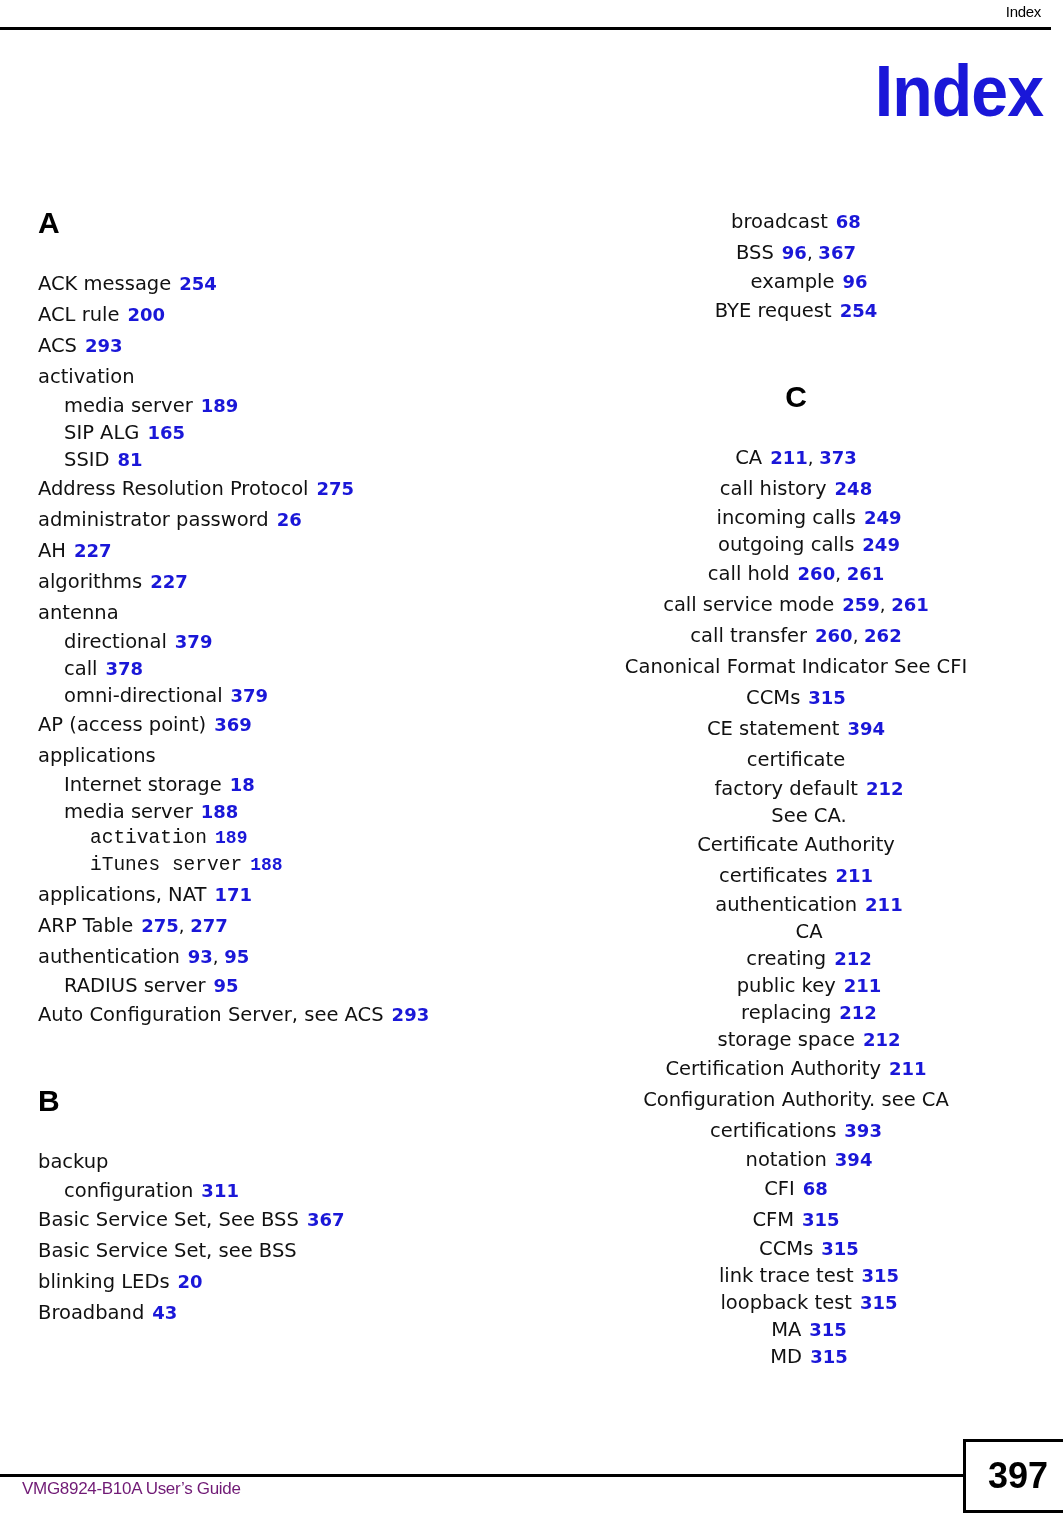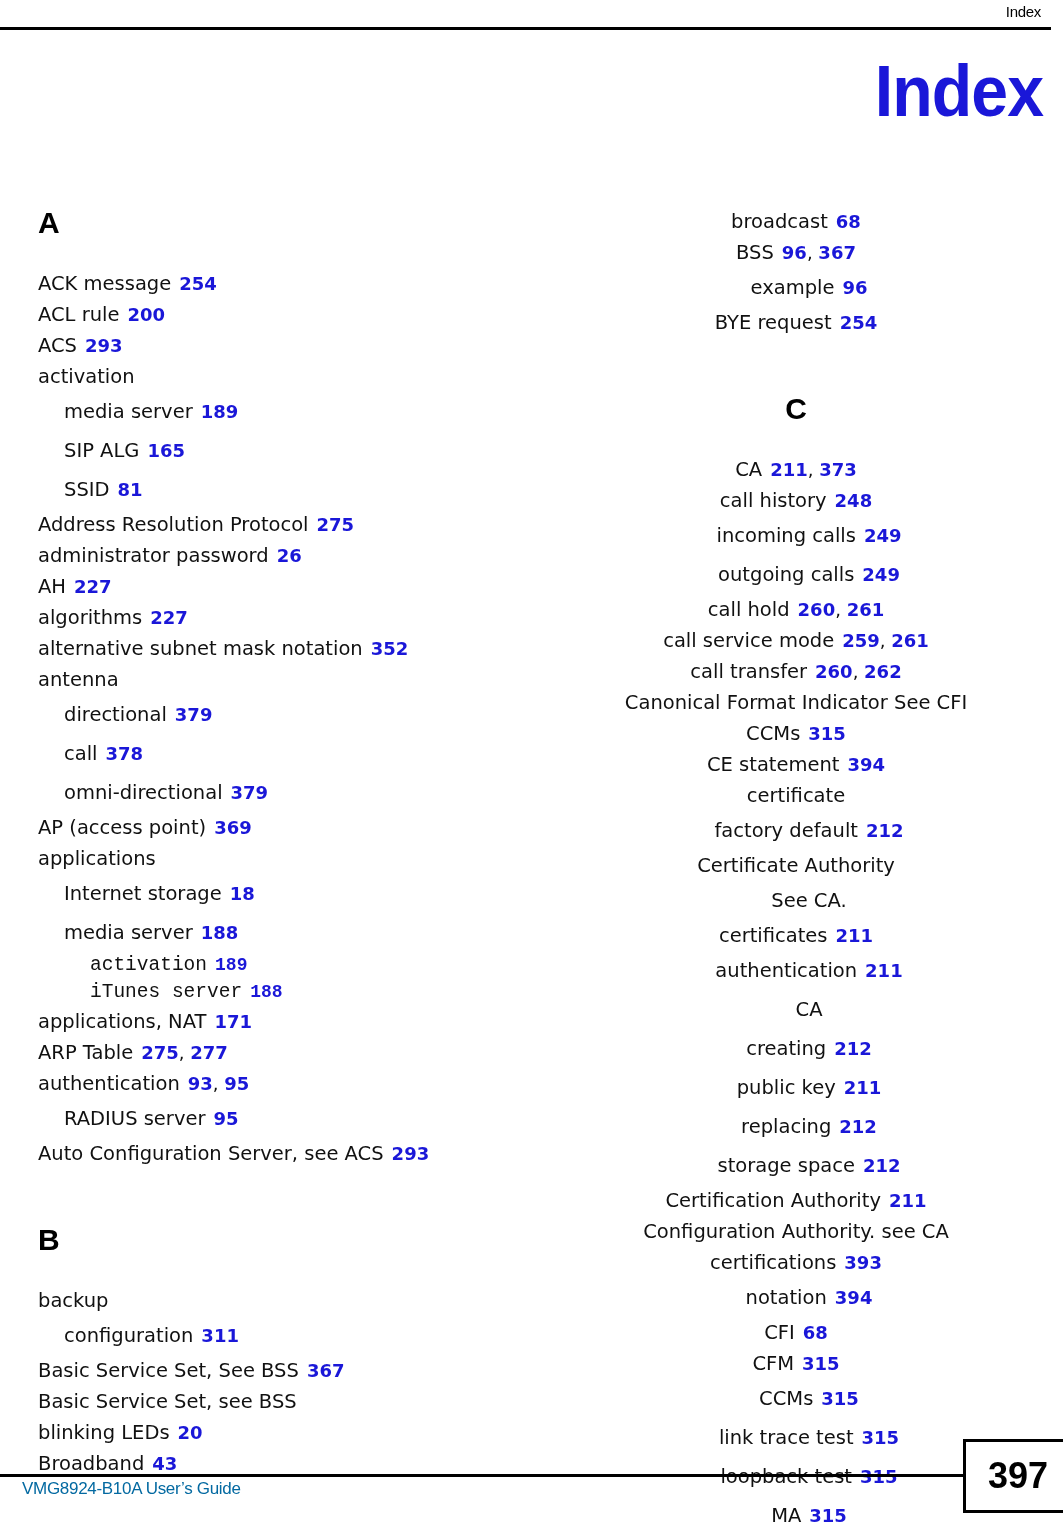--- a/index.html
+++ b/index.html
@@ -90,21 +90,21 @@
   
   .group-letter.spacer-top { margin-top: 0; }
 
   .entry {
     font-size: 19.5px;
     line-height: 31px;
     white-space: nowrap;
     color: #111111;
   }
   .entry.lvl1 { padding-left: 0px;  line-height: 31px; }
-  .entry.lvl2 { padding-left: 26px; line-height: 39px; }
+  .entry.lvl2 { padding-left: 26px; line-height: 27px; }
   .entry.lvl3 { padding-left: 52px; line-height: 27px; font-family: Liberation Mono, monospace; }
 
   .entry .term { color: #111111; }
   .entry .pages { margin-left: 8px; }
   .entry .pg {
     color: #1A17D8;
     font-weight: bold;
     font-size: 18px;
   }
   .entry .sep {
@@ -130,21 +130,21 @@
     background: #000;
   }
   #page-footer .ftr-text {
     position: absolute;
     left: 22px;
     top: 40px;
     font-family: "Liberation Sans", sans-serif;
     font-size: 17px;
     line-height: 22px;
     letter-spacing: -0.3px;
-    color: #0369a1;
+    color: #701a75;
   }
   #page-footer .pagenum-box {
     position: absolute;
     left: 963px;
     top: 1px;
     width: 110px;
     height: 74px;
     border: 3px solid #000;
     box-sizing: border-box;
     background: #fff;
@@ -182,21 +182,20 @@
         <div class="entry lvl1"><span class="term">ACL rule</span><span class="pages"><span class="pg">200</span></span></div>
         <div class="entry lvl1"><span class="term">ACS</span><span class="pages"><span class="pg">293</span></span></div>
         <div class="entry lvl1"><span class="term">activation</span></div>
         <div class="entry lvl2"><span class="term">media server</span><span class="pages"><span class="pg">189</span></span></div>
         <div class="entry lvl2"><span class="term">SIP ALG</span><span class="pages"><span class="pg">165</span></span></div>
         <div class="entry lvl2"><span class="term">SSID</span><span class="pages"><span class="pg">81</span></span></div>
         <div class="entry lvl1"><span class="term">Address Resolution Protocol</span><span class="pages"><span class="pg">275</span></span></div>
         <div class="entry lvl1"><span class="term">administrator password</span><span class="pages"><span class="pg">26</span></span></div>
         <div class="entry lvl1"><span class="term">AH</span><span class="pages"><span class="pg">227</span></span></div>
         <div class="entry lvl1"><span class="term">algorithms</span><span class="pages"><span class="pg">227</span></span></div>
-        <div class="entry lvl1"><span class="term">alternative subnet mask notation</span><span class="pages"><span class="pg">352</span></span></div>
         <div class="entry lvl1"><span class="term">antenna</span></div>
         <div class="entry lvl2"><span class="term">directional</span><span class="pages"><span class="pg">379</span></span></div>
         <div class="entry lvl2"><span class="term">call</span><span class="pages"><span class="pg">378</span></span></div>
         <div class="entry lvl2"><span class="term">omni-directional</span><span class="pages"><span class="pg">379</span></span></div>
         <div class="entry lvl1"><span class="term">AP (access point)</span><span class="pages"><span class="pg">369</span></span></div>
         <div class="entry lvl1"><span class="term">applications</span></div>
         <div class="entry lvl2"><span class="term">Internet storage</span><span class="pages"><span class="pg">18</span></span></div>
         <div class="entry lvl2"><span class="term">media server</span><span class="pages"><span class="pg">188</span></span></div>
         <div class="entry lvl3"><span class="term">activation</span><span class="pages"><span class="pg">189</span></span></div>
         <div class="entry lvl3"><span class="term">iTunes server</span><span class="pages"><span class="pg">188</span></span></div>
@@ -230,22 +229,22 @@
         <div class="entry lvl2"><span class="term">incoming calls</span><span class="pages"><span class="pg">249</span></span></div>
         <div class="entry lvl2"><span class="term">outgoing calls</span><span class="pages"><span class="pg">249</span></span></div>
         <div class="entry lvl1"><span class="term">call hold</span><span class="pages"><span class="pg">260</span><span class="sep">, </span><span class="pg">261</span></span></div>
         <div class="entry lvl1"><span class="term">call service mode</span><span class="pages"><span class="pg">259</span><span class="sep">, </span><span class="pg">261</span></span></div>
         <div class="entry lvl1"><span class="term">call transfer</span><span class="pages"><span class="pg">260</span><span class="sep">, </span><span class="pg">262</span></span></div>
         <div class="entry lvl1"><span class="term">Canonical Format Indicator See CFI</span></div>
         <div class="entry lvl1"><span class="term">CCMs</span><span class="pages"><span class="pg">315</span></span></div>
         <div class="entry lvl1"><span class="term">CE statement</span><span class="pages"><span class="pg">394</span></span></div>
         <div class="entry lvl1"><span class="term">certificate</span></div>
         <div class="entry lvl2"><span class="term">factory default</span><span class="pages"><span class="pg">212</span></span></div>
+        <div class="entry lvl2"><span class="term">See CA.</span></div>
         <div class="entry lvl1"><span class="term">Certificate Authority</span></div>
-        <div class="entry lvl2"><span class="term">See CA.</span></div>
         <div class="entry lvl1"><span class="term">certificates</span><span class="pages"><span class="pg">211</span></span></div>
         <div class="entry lvl2"><span class="term">authentication</span><span class="pages"><span class="pg">211</span></span></div>
         <div class="entry lvl2"><span class="term">CA</span></div>
         <div class="entry lvl2"><span class="term">creating</span><span class="pages"><span class="pg">212</span></span></div>
         <div class="entry lvl2"><span class="term">public key</span><span class="pages"><span class="pg">211</span></span></div>
         <div class="entry lvl2"><span class="term">replacing</span><span class="pages"><span class="pg">212</span></span></div>
         <div class="entry lvl2"><span class="term">storage space</span><span class="pages"><span class="pg">212</span></span></div>
         <div class="entry lvl1"><span class="term">Certification Authority</span><span class="pages"><span class="pg">211</span></span></div>
         <div class="entry lvl1"><span class="term">Configuration Authority. see CA</span></div>
         <div class="entry lvl1"><span class="term">certifications</span><span class="pages"><span class="pg">393</span></span></div>

